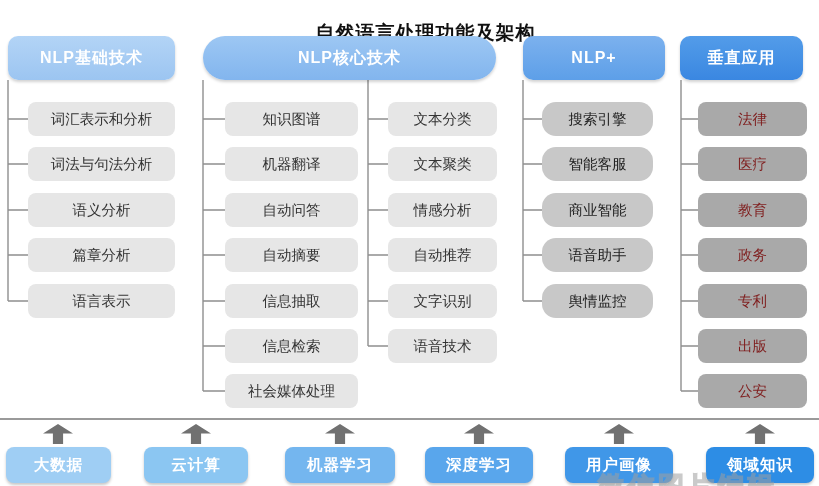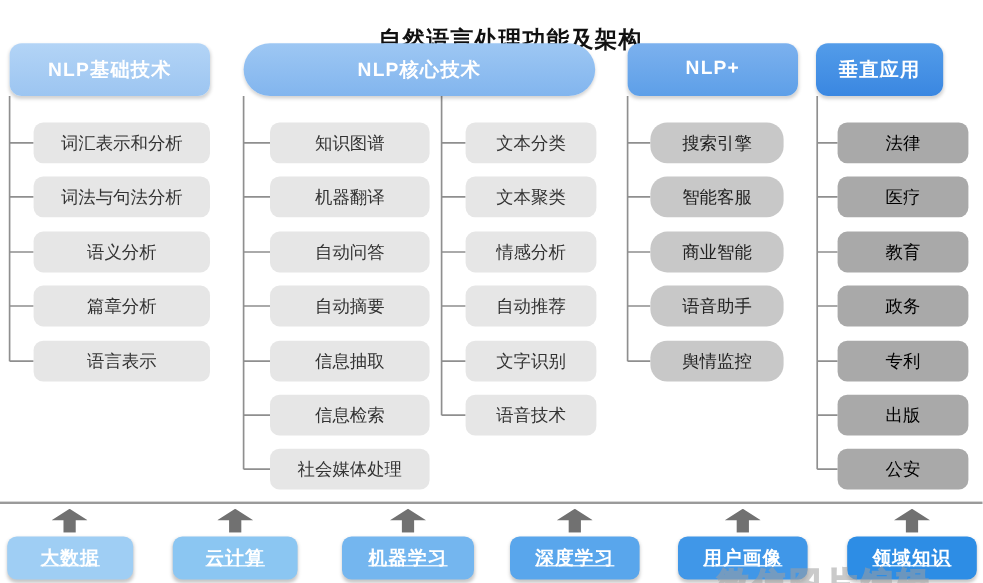--- a/index.html
+++ b/index.html
@@ -15,47 +15,46 @@
   }
   .hdr{
     position:absolute;top:36px;height:44px;border-radius:10px;
     display:flex;align-items:center;justify-content:center;
     color:#fff;font-weight:bold;font-size:16px;letter-spacing:1px;
     box-shadow:0 2px 3px rgba(0,0,0,0.18);
   }
   .hdr-basic{left:8px;width:167px;background:linear-gradient(180deg,#b3d4f6,#9cc5f1);}
   .hdr-core{left:203px;width:293px;background:linear-gradient(180deg,#9dc7f3,#82b5ee);border-radius:22px;}
   .hdr-plus{left:523px;width:142px;background:linear-gradient(180deg,#7cb1ee,#5d9fe8);}
-  .hdr-vertical{left:680px;width:106px;background:linear-gradient(180deg,#539ce9,#3a87e1);}
+  .hdr-vertical{left:680px;width:123px;background:linear-gradient(180deg,#539ce9,#3a87e1);}
   .item{
     position:absolute;height:34px;border-radius:8px;
     display:flex;align-items:center;justify-content:center;
     font-size:14.5px;color:#333;background:#e6e6e6;white-space:nowrap;
   }
   .col1{left:28px;width:147px;}
   .col2l{left:225px;width:133px;}
   .col2r{left:388px;width:109px;}
   .col3{left:542px;width:111px;background:#c8c8c8;color:#222;border-radius:14px;}
-  .col4{left:698px;width:109px;background:#a9a9a9;color:#000000;}
+  .col4{left:698px;width:109px;background:#a9a9a9;color:#7f1d1d;}
   .r1{top:102px}.r2{top:147px}.r3{top:193px}.r4{top:238px}
   .r5{top:284px}.r6{top:329px}.r7{top:374px}
   .connectors{position:absolute;left:0;top:0;width:819px;height:486px;pointer-events:none;}
   .divider{
     position:absolute;left:0;top:418px;width:819px;height:2px;background:#9a9a9a;
   }
   .up-arrow{
     position:absolute;top:424px;width:30px;height:20px;background:#717171;
     clip-path:polygon(50% 0,100% 48%,67% 48%,67% 100%,33% 100%,33% 48%,0 48%);
   }
   .bb{
     position:absolute;top:447px;height:36px;border-radius:8px;
     display:flex;align-items:center;justify-content:center;
     color:#fff;font-weight:bold;font-size:15.5px;letter-spacing:1px;
     box-shadow:0 2px 3px rgba(0,0,0,0.22);
-    text-decoration:underline;
   }
   .bb1{left:6px;width:105px;background:#9fcef4;}
   .bb2{left:144px;width:104px;background:#8bc6f2;}
   .bb3{left:285px;width:110px;background:#74b6ef;}
   .bb4{left:425px;width:108px;background:#59a6ec;}
   .bb5{left:565px;width:108px;background:#4097e8;}
   .bb6{left:706px;width:108px;background:#2d8de5;}
   .watermark{
     position:absolute;left:598px;top:469px;width:230px;
     font-size:26px;font-weight:bold;letter-spacing:4px;

